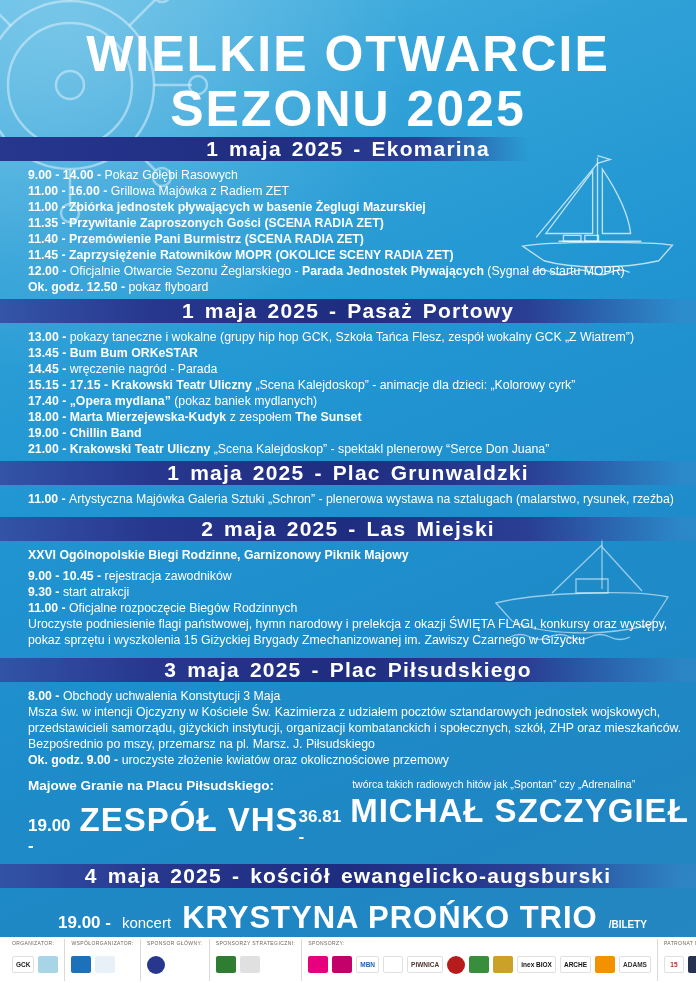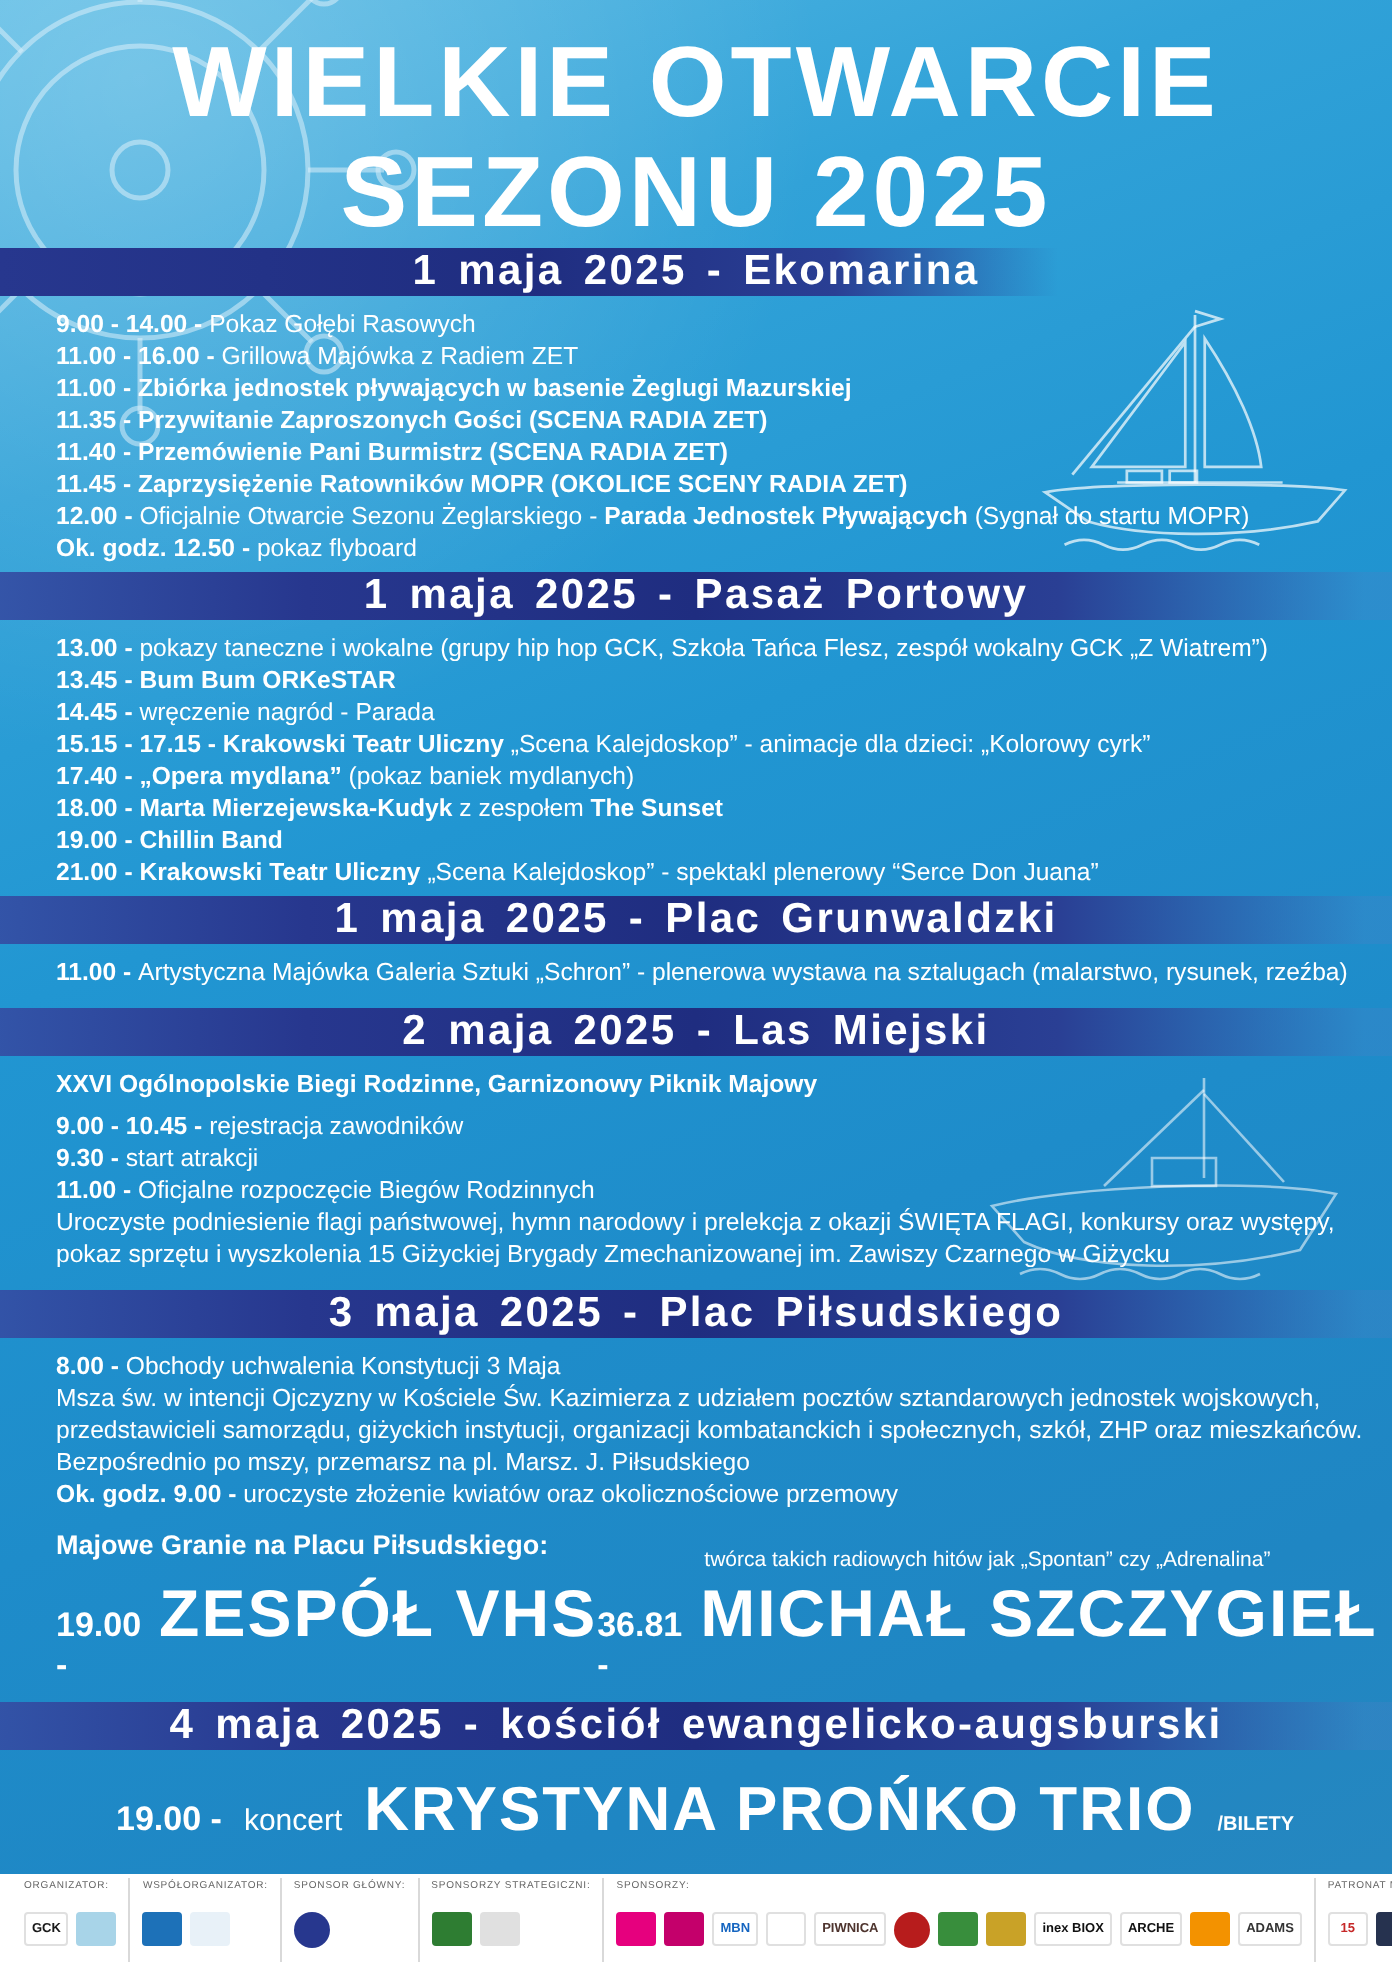--- a/index.html
+++ b/index.html
@@ -5,36 +5,36 @@
   html,body{margin:0;padding:0;background:#0e6fa8;}
   .poster{
     position:relative;width:696px;height:983px;overflow:hidden;
     font-family:"Liberation Sans",sans-serif;color:#fff;
     background:
       radial-gradient(circle at 10% 4%, rgba(255,255,255,.22), rgba(255,255,255,0) 30%),
       linear-gradient(158deg,#58bae4 0%,#31a2d8 20%,#2196d2 40%,#1e8cca 62%,#1f86c3 82%,#2787bf 100%);
   }
   .deco{position:absolute;pointer-events:none;}
   .content{position:relative;z-index:2;}
-  .title{padding-top:14px;text-align:center;font-weight:bold;font-size:50px;line-height:1.1;
+  .title{padding-top:27px;text-align:center;font-weight:bold;font-size:50px;line-height:1.1;
          letter-spacing:2px;text-transform:uppercase;color:#fff;}
   .bar{height:24px;display:flex;align-items:center;justify-content:center;
        font-weight:bold;font-size:21px;letter-spacing:1.2px;word-spacing:3px;
        background:linear-gradient(90deg, rgba(52,78,164,.92) 0%, #27378e 22%, #1f2d80 50%, #2a3f94 76%, rgba(73,128,198,.30) 98%);}
   #sections .section:first-child .bar{
        background:linear-gradient(90deg,#27378e 0%,#1f2d80 38%,#2a3f94 60%,rgba(73,128,198,0) 76%);}
   .section{margin:0;}
   .s-grunwaldzki .bar{margin-top:0;}
   .s-lasmiejski .bar{margin-top:6px;}
   .s-pilsudskiego .bar{margin-top:6px;}
   .events{padding:6px 14px 4px 28px;font-size:12.3px;line-height:16px;}
   .events .line{min-height:16px;}
   .events .intro{margin-bottom:5px;}
   .b{font-weight:bold;}
-  .mg{display:flex;justify-content:space-between;align-items:flex-end;padding:6px 22px 8px 28px;}
+  .mg{display:flex;justify-content:space-between;align-items:flex-start;padding:6px 22px 8px 28px;}
   .mg-col{display:flex;flex-direction:column;}
   .mg-note{font-size:10.5px;text-align:center;margin-bottom:2px;}
   .mg-intro{font-weight:bold;font-size:13.5px;margin-bottom:8px;}
   .act{display:flex;align-items:baseline;gap:9px;}
   .act-time{font-weight:bold;font-size:17px;}
   .act-name{font-weight:bold;font-size:33px;letter-spacing:1px;white-space:nowrap;}
   .koncert{display:flex;align-items:baseline;gap:11px;padding:12px 0 6px 58px;}
   .k-time{font-weight:bold;font-size:17px;}
   .k-label{font-size:15px;}
   .k-name{font-weight:bold;font-size:31px;letter-spacing:1px;white-space:nowrap;}

